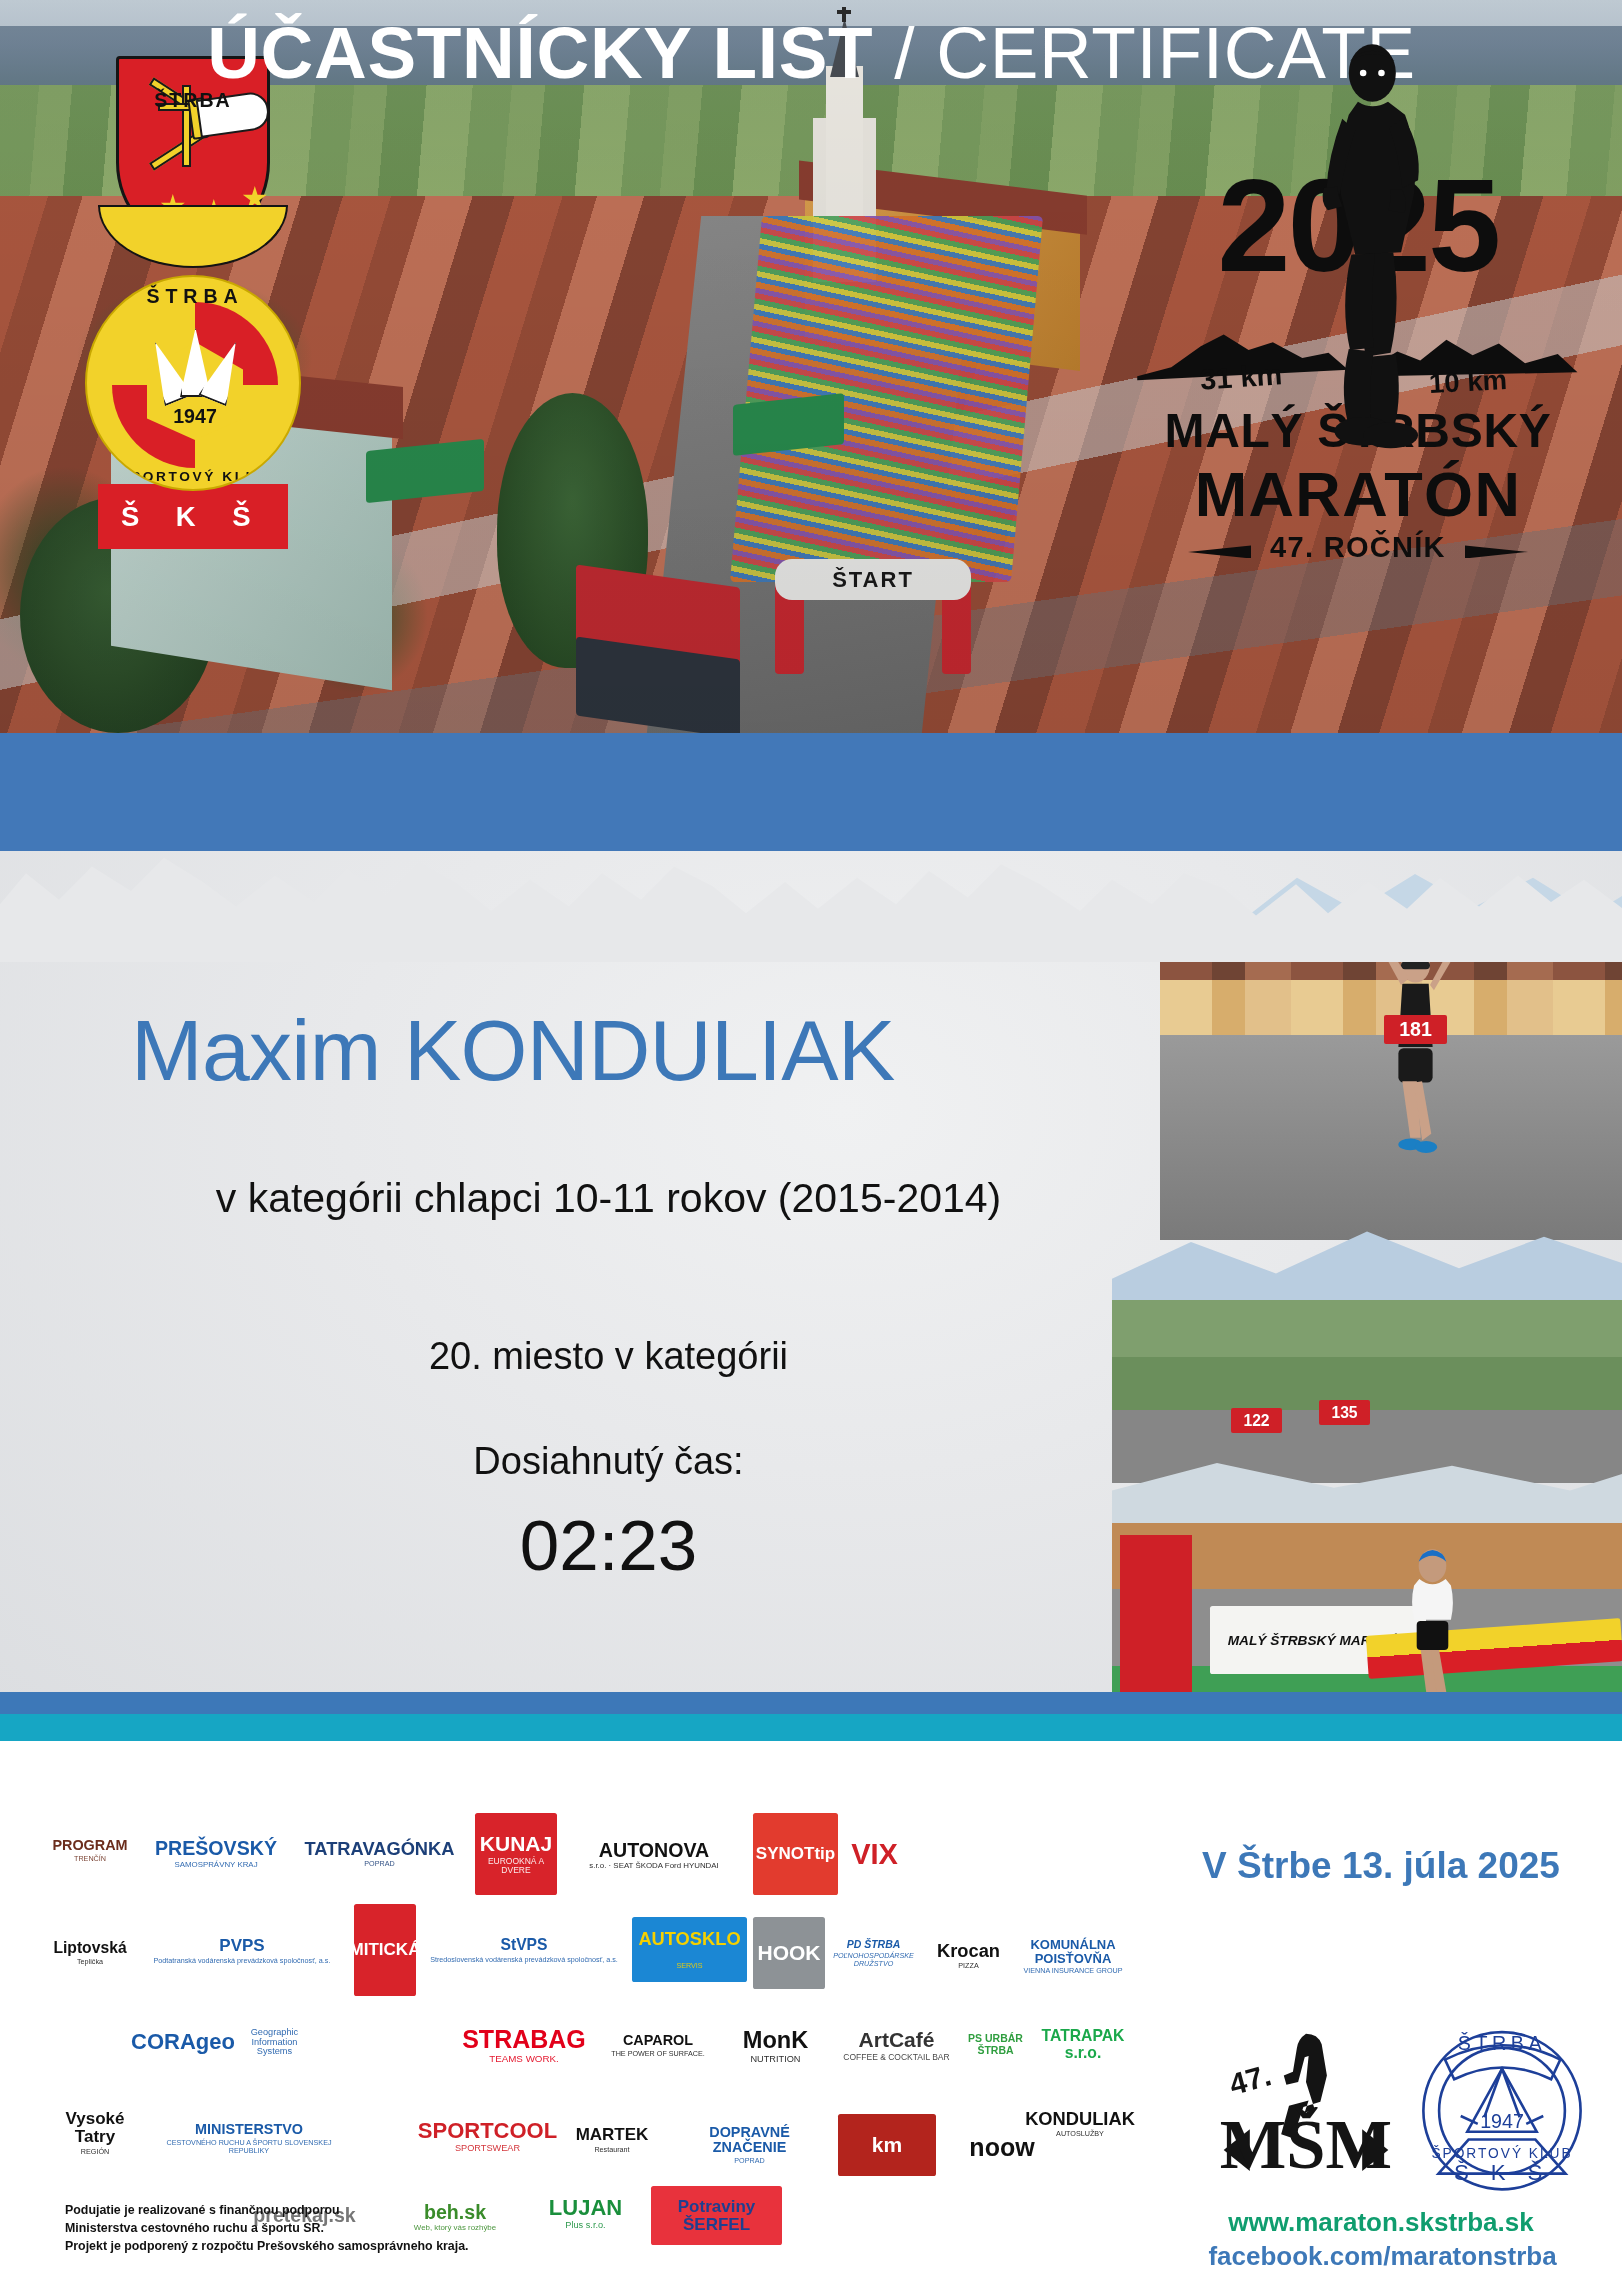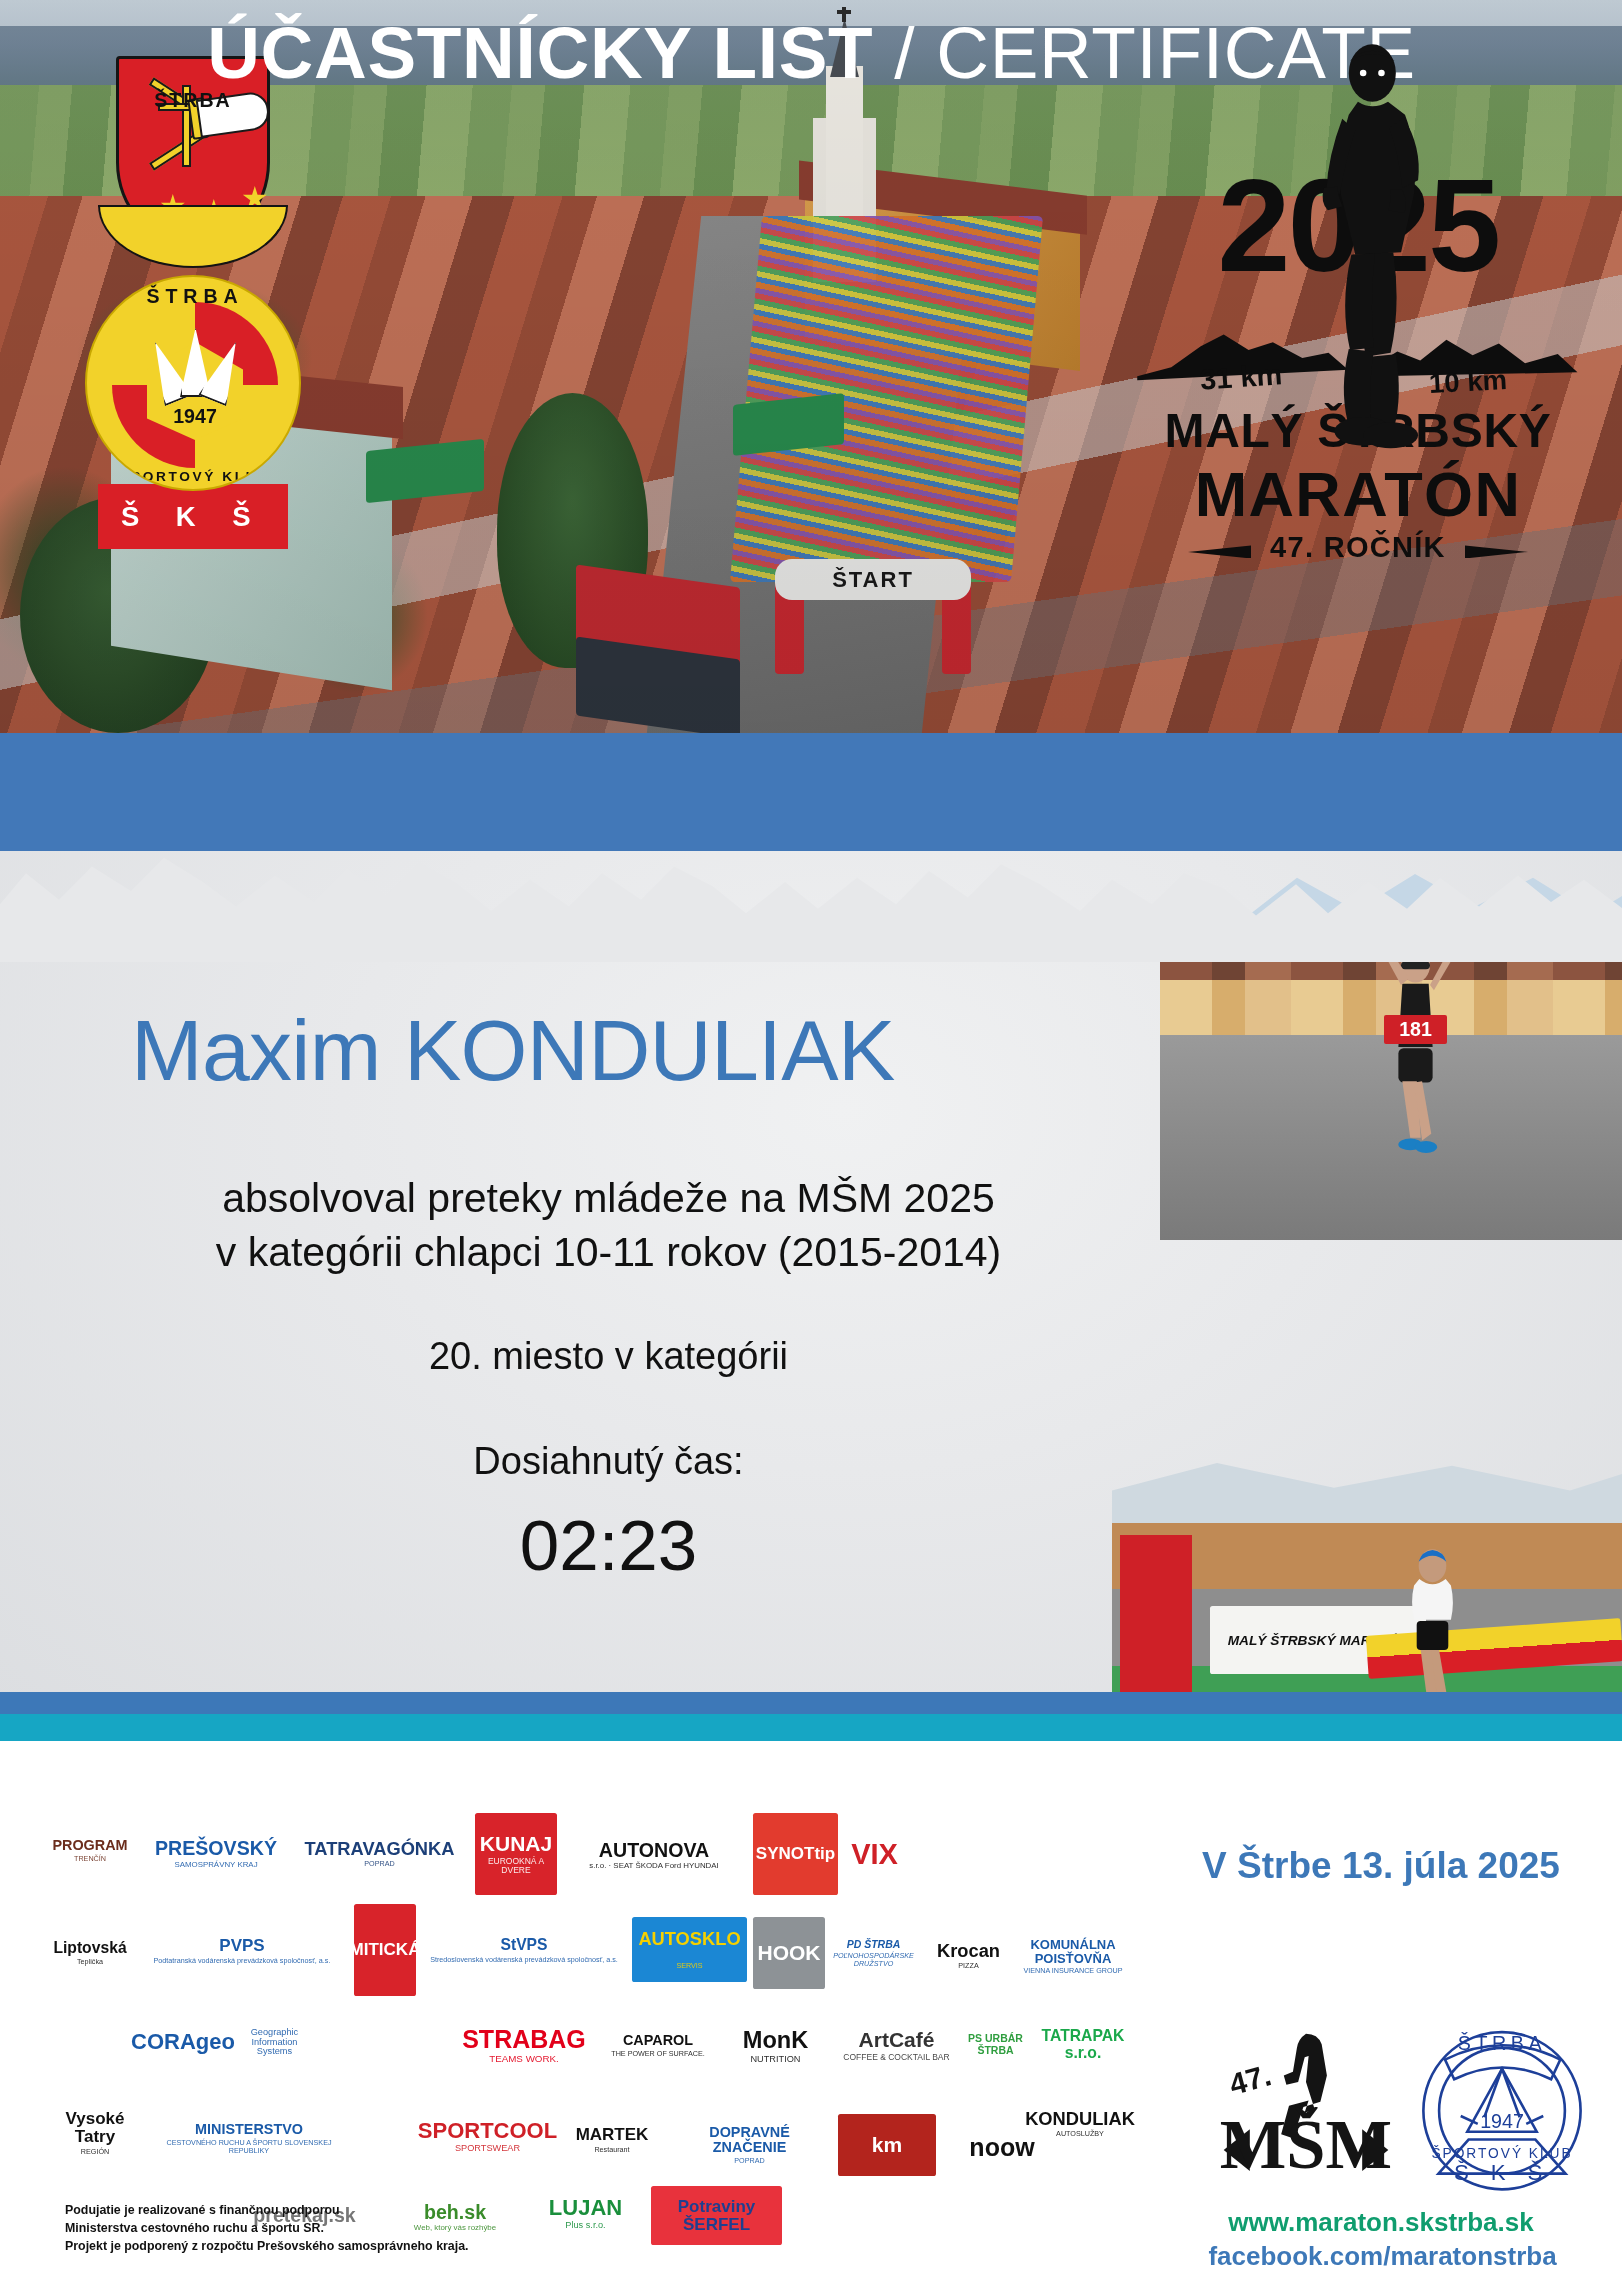--- a/index.html
+++ b/index.html
@@ -318,21 +318,20 @@
   <div class="jag"></div>
   <div class="banner-txt">
     <span class="b">ÚČASTNÍCKY LIST</span><span class="n"> / CERTIFICATE</span>
   </div>
 
   <div class="body-bg"></div>
   <div class="jag2"></div>
 
   <div class="name">Maxim KONDULIAK</div>
   <div class="desc">
-    <div>absolvoval preteky mládeže na MŠM 2025</div>
     <div>v kategórii chlapci 10-11 rokov (2015-2014)</div>
   </div>
   <div class="place">20. miesto v kategórii</div>
   <div class="timelbl">Dosiahnutý čas:</div>
   <div class="timeval">02:23</div>
 
   <div class="collage">
     <div class="ph p1">
       <div class="houses"></div>
         <div class="street"></div>
@@ -347,20 +346,24 @@
           <rect x="34" y="166" width="52" height="52" rx="8" fill="#1a1a1a"></rect>
           <path d="M40 216 l12 86 16 0 -6-86Z" fill="#caa188"></path>
           <path d="M70 216 l14 80 -14 10 -12-88Z" fill="#caa188"></path>
           <ellipse cx="52" cy="312" rx="18" ry="9" fill="#1b7fc4"></ellipse>
           <ellipse cx="76" cy="316" rx="17" ry="9" fill="#1b7fc4"></ellipse>
         </svg>
       </div>
       <div class="bib">181</div>
     </div>
 
+    <div class="ph p2">
+      <div class="bib1">122</div>
+      <div class="bib2">135</div>
+    </div>
 
     <div class="ph p3">
       <div class="redarch"></div>
       <div class="banner">MALÝ ŠTRBSKÝ MARATÓN</div>
       <div class="tape"></div>
       <div class="winner">
         <svg viewBox="0 0 120 280">
           <ellipse cx="60" cy="36" rx="21" ry="25" fill="#c49a7c"></ellipse>
           <path d="M39 30 q21-18 42 0 q-4-16 -21-18 q-17 2 -21 18Z" fill="#1b6fc4"></path>
           <path d="M40 56 q20 16 40 0 l8 10 q6 26 0 52 l-56 0 q-6-28 0-52Z" fill="#f5f5f5"></path>

